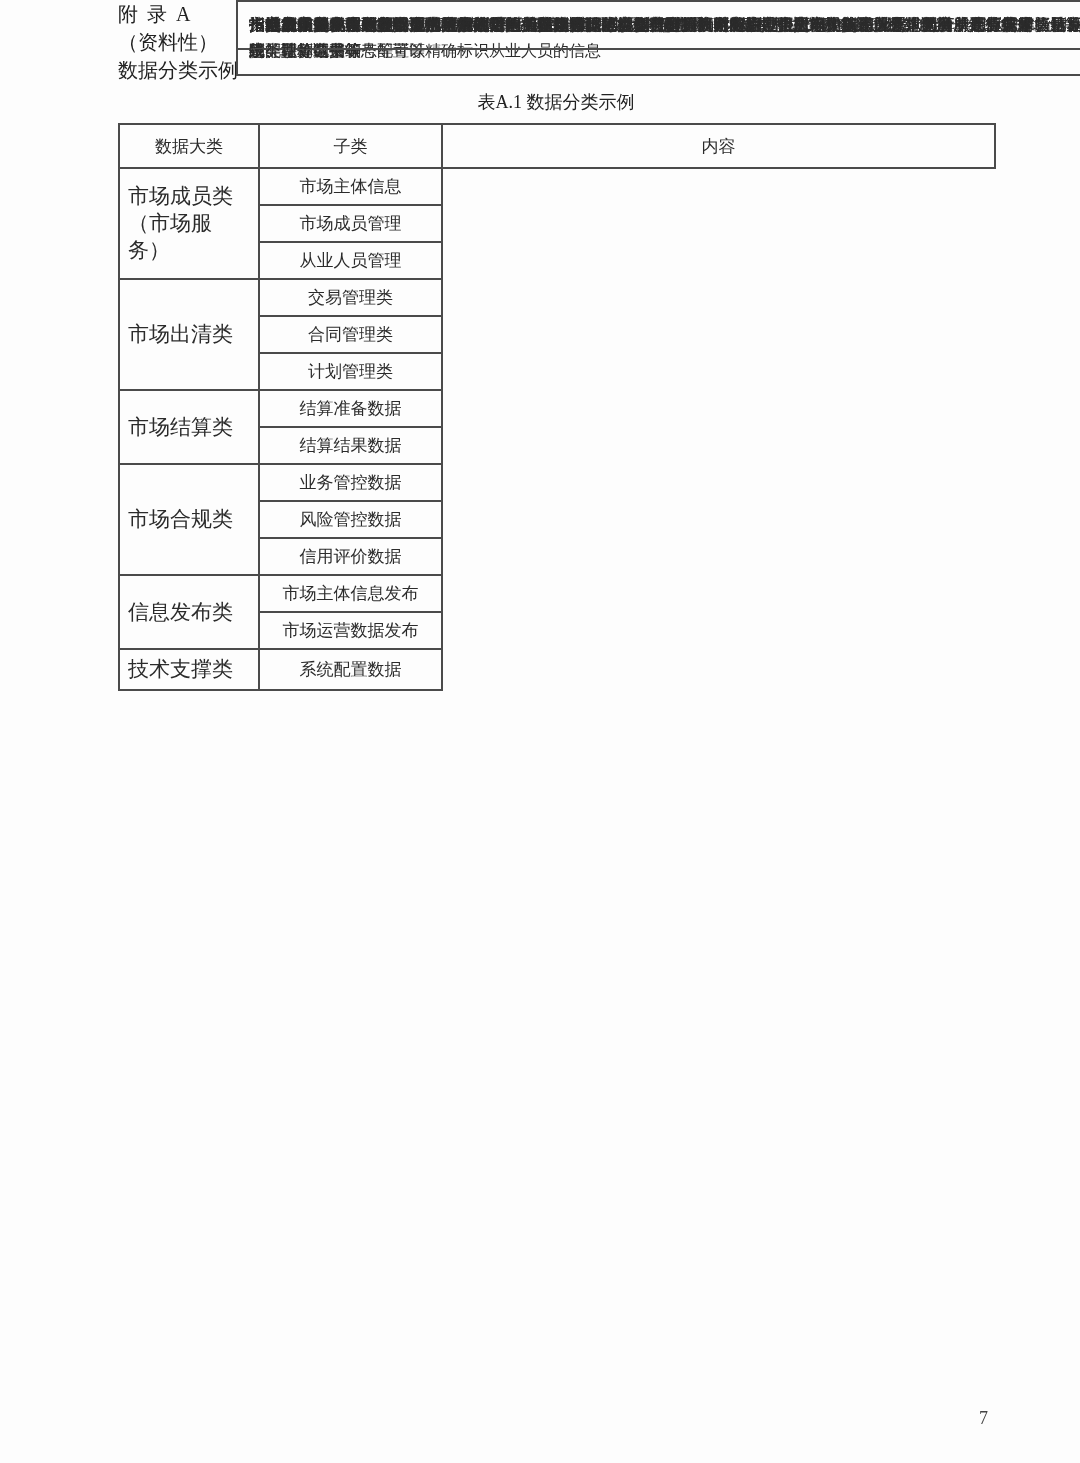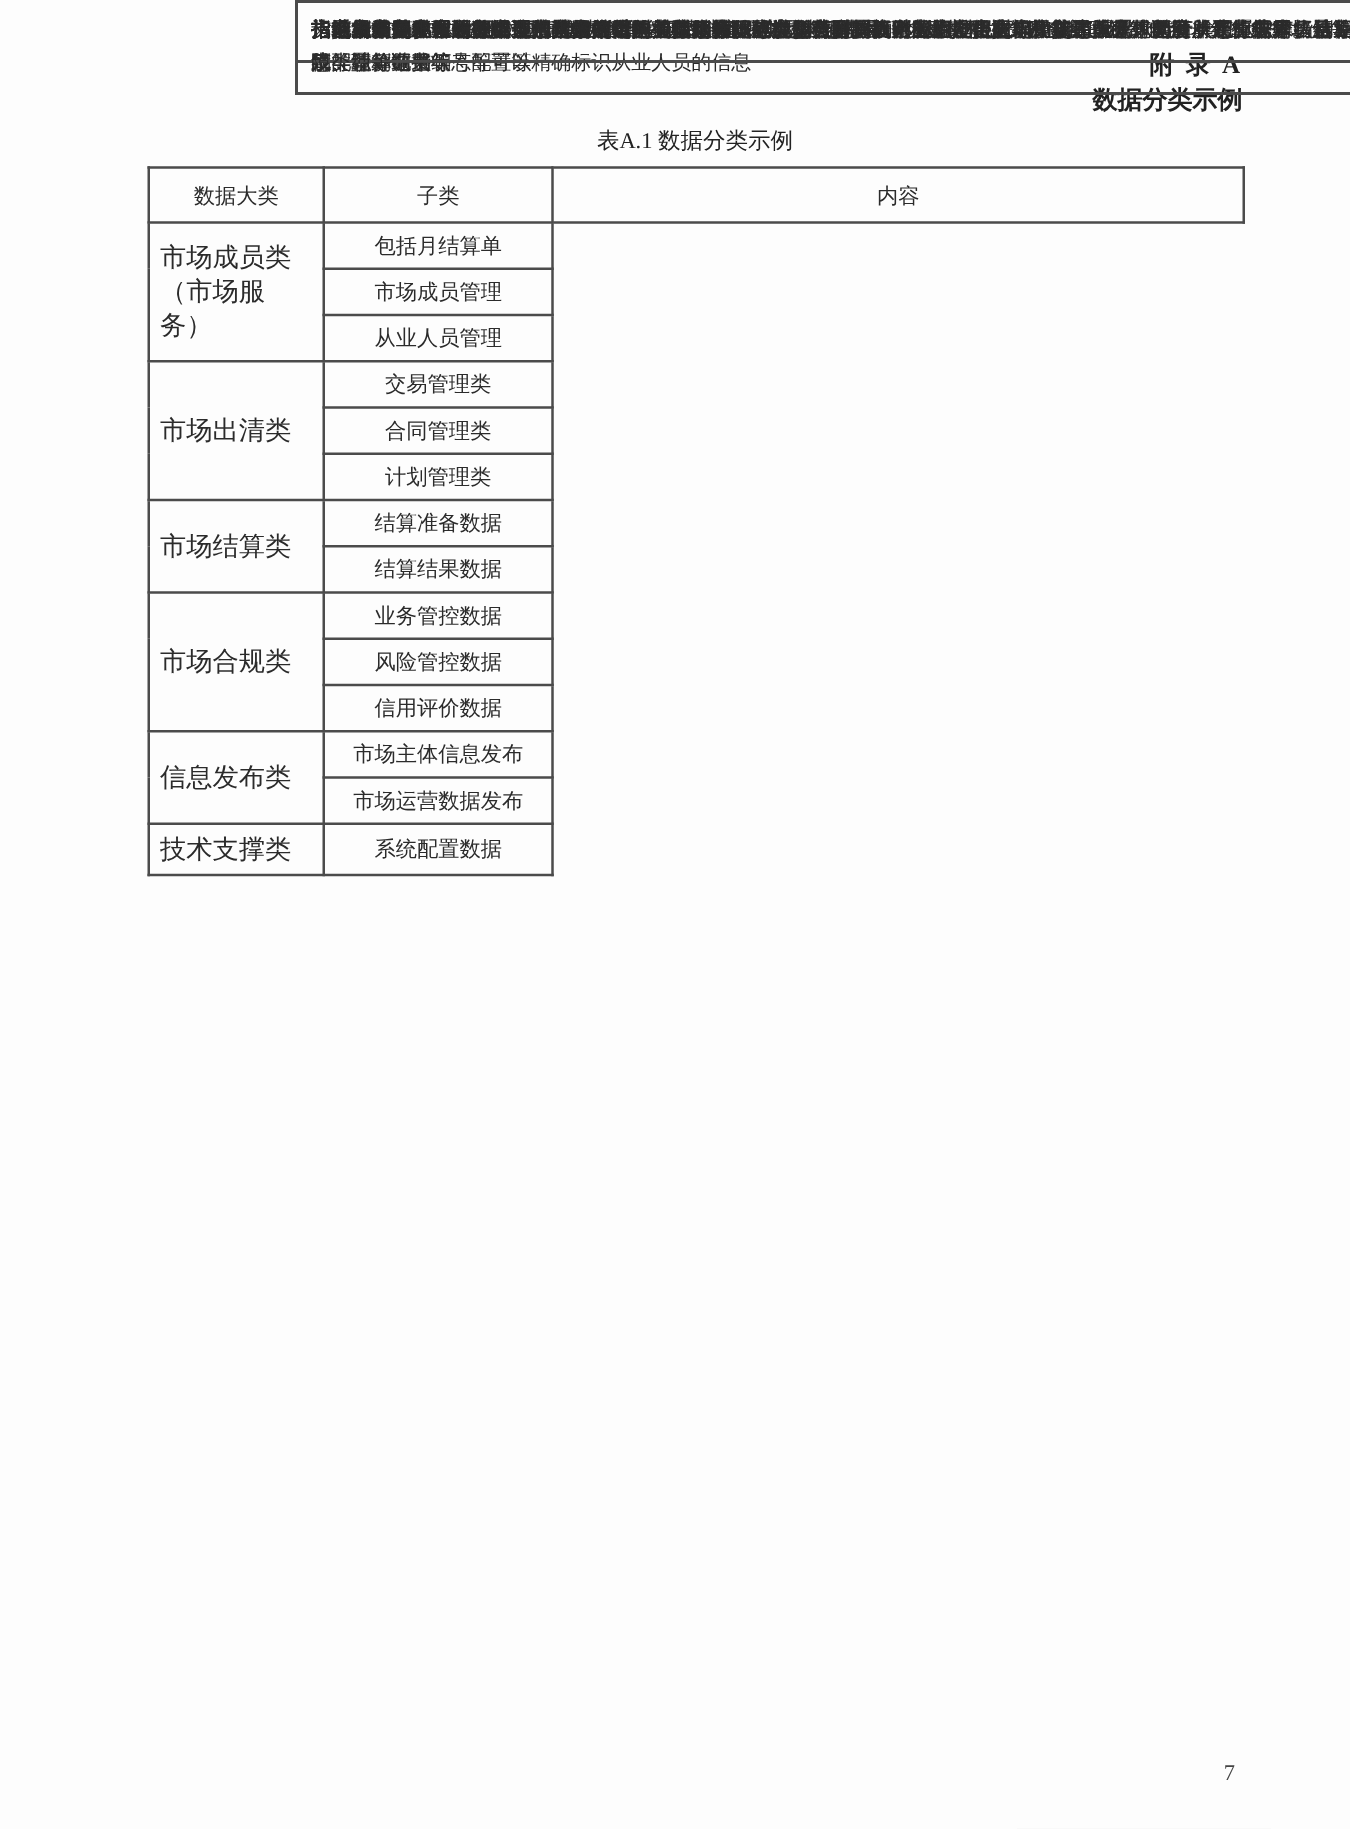--- a/index.html
+++ b/index.html
@@ -24,23 +24,22 @@
   .doc-code {
     margin-top: 131px;
     text-align: right;
     font-family: "Liberation Sans", "DejaVu Sans", sans-serif;
     font-size: 19px;
     letter-spacing: 1.5px;
     color: #2f2f2f;
   }
 
   .appendix-title {
-    margin-top: 38px;
-    text-align: right;
-    font-weight: bold;
+    text-align: left;
+    font-weight: normal;
     font-size: 20px;
     line-height: 28px;
     color: #222;
   }
   .appendix-title .t1 { letter-spacing: 2px; }
 
   .intro {
     margin-top: 28px;
     font-size: 18px;
     color: #2b2b2b;
@@ -106,20 +105,21 @@
 </style>
 </head>
 <body>
 
 <div class="page">
   <div class="content">
 
 
     <div class="appendix-title">
       <div class="t1">附 录 A</div>
+      <div class="t2">（资料性）</div>
       <div class="t3">数据分类示例</div>
     </div>
 
 
     <div class="table-caption">表A.1 数据分类示例</div>
 
     <table class="cls">
       <colgroup>
         <col class="c1">
           <col class="c2">
@@ -128,21 +128,21 @@
       <thead>
         <tr>
           <th>数据大类</th>
           <th>子类</th>
           <th>内容</th>
         </tr>
       </thead>
       <tbody id="table-body">
           <tr>
             <td class="cat" rowspan="3">市场成员类（市场服务）</td>
-            <td class="sub">包括月结算单</td>
+            <td class="sub">市场主体信息</td>
             <td class="content">市场主体企业注册在申请过程中使用的基础数据，包括企业名称、企业性质、股东构成、业务范围、所属行业等。</td>
           </tr>
           <tr>
             <td class="sub">市场成员管理</td>
             <td class="content">记录市场主体在业务管理中产生的数据，包括停复牌类型、时间、原因、是否执行、交易单元、调度单元、结算单元等</td>
           </tr>
           <tr>
             <td class="sub">从业人员管理</td>
             <td class="content">从业人员姓名、性别、工作单位、出生年月、证件类型、证件号码、从事职业、职务、职称、学历、专业技术、从业年限、职称证书编号等可以精确标识从业人员的信息</td>
           </tr>

